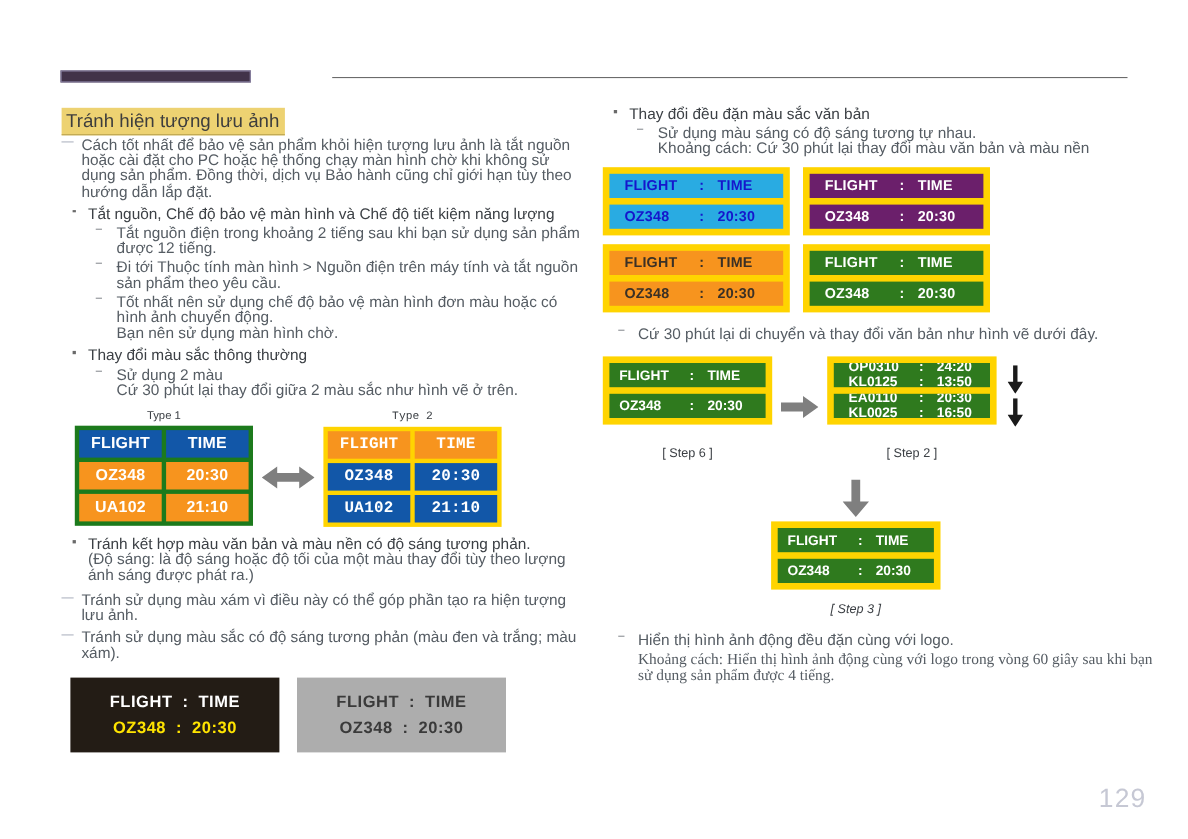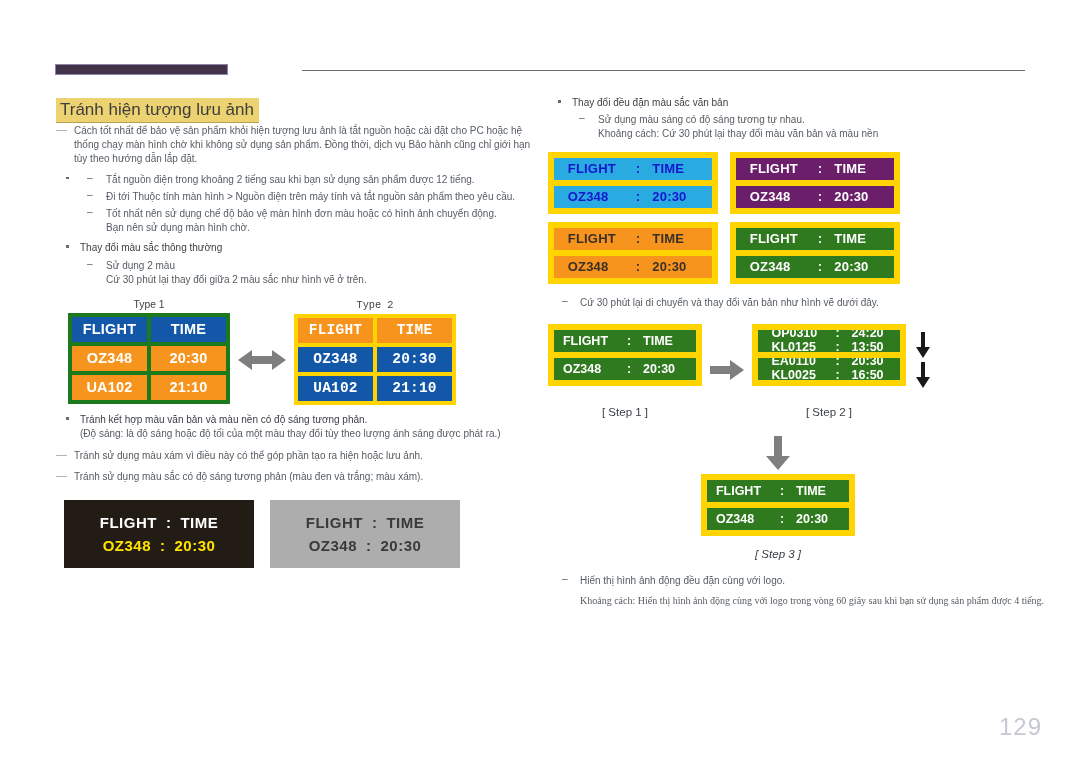--- a/index.html
+++ b/index.html
@@ -39,21 +39,21 @@
   .col-right { position:absolute; left:548px; top:96px;  width:500px; }
 
   
   .note { position:relative; padding-left:18px; margin-bottom:2px; }
   .note .dash {
     position:absolute; left:0; top:-1px;
     color:#9aa0b0; font-size:11px; letter-spacing:-1px;
   }
   .note p, .bl p, .sub p { margin:0; }
 
-  .txt { font-size:10px; line-height:14.2px; color:#555c63; }
+  .txt { font-size:14px; line-height:14.2px; color:#555c63; }
   .txt-dark { color:#3c4045; }
 
   .bl { position:relative; padding-left:24px; margin-top:6px; }
   .bl .bullet {
     position:absolute; left:10px; top:4px;
     width:2.5px; height:2.5px; background:#6a6a6a;
   }
 
   .sub { position:relative; padding-left:26px; margin-top:3px; }
   .sub .dash2 {
@@ -173,20 +173,21 @@
 
 <div class="col-left">
 
   <div class="note">
     <span class="dash">—</span>
     <p class="txt">Cách tốt nhất để bảo vệ sản phẩm khỏi hiện tượng lưu ảnh là tắt nguồn hoặc cài đặt cho PC hoặc hệ thống chạy màn hình chờ khi không sử dụng sản phẩm. Đồng thời, dịch vụ Bảo hành cũng chỉ giới hạn tùy theo hướng dẫn lắp đặt.</p>
   </div>
 
   <div class="bl">
     <span class="bullet"></span>
+    <p class="txt txt-dark">Tắt nguồn, Chế độ bảo vệ màn hình và Chế độ tiết kiệm năng lượng</p>
 
     <div class="sub">
       <span class="dash2">–</span>
       <p class="txt">Tắt nguồn điện trong khoảng 2 tiếng sau khi bạn sử dụng sản phẩm được 12 tiếng.</p>
     </div>
     <div class="sub">
       <span class="dash2">–</span>
       <p class="txt">Đi tới Thuộc tính màn hình &gt; Nguồn điện trên máy tính và tắt nguồn sản phẩm theo yêu cầu.</p>
     </div>
     <div class="sub">
@@ -253,21 +254,21 @@
   </div>
 
   <div class="bl">
     <span class="bullet"></span>
     <p class="txt txt-dark">Tránh kết hợp màu văn bản và màu nền có độ sáng tương phản.</p>
     <p class="txt">(Độ sáng: là độ sáng hoặc độ tối của một màu thay đổi tùy theo lượng ánh sáng được phát ra.)</p>
   </div>
 
   <div class="note" style="margin-top:8px;">
     <span class="dash">—</span>
-    <p class="txt">Tránh sử dụng màu xám vì điều này có thể góp phần tạo ra hiện hoặc lưu ảnh.</p>
+    <p class="txt">Tránh sử dụng màu xám vì điều này có thể góp phần tạo ra hiện tượng lưu ảnh.</p>
   </div>
 
   <div class="note" style="margin-top:6px;">
     <span class="dash">—</span>
     <p class="txt">Tránh sử dụng màu sắc có độ sáng tương phản (màu đen và trắng; màu xám).</p>
   </div>
 
   <div class="banners">
     <div class="banner dark">
       <div class="bline b1">
@@ -420,21 +421,21 @@
       <svg viewBox="0 0 14 26" width="14" height="26">
         <polygon points="5,0 9,0 9,15 14,15 7,26 0,15 5,15" fill="#1a1a1a"></polygon>
       </svg>
     </div>
     <div class="arrow-down-sm" style="left:368px;top:44px;">
       <svg viewBox="0 0 14 26" width="14" height="26">
         <polygon points="5,0 9,0 9,15 14,15 7,26 0,15 5,15" fill="#1a1a1a"></polygon>
       </svg>
     </div>
 
-    <div class="step-caption" style="left:0;top:88px;width:154px;">[ Step 1 ]</div>
+    <div class="step-caption" style="left:0;top:88px;width:154px;">[ Step 6 ]</div>
     <div class="step-caption" style="left:204px;top:88px;width:154px;">[ Step 2 ]</div>
   </div>
 
   <div class="step3-wrap">
     <div class="arrow-down-big" style="left:218px;top:-16px;">
       <svg viewBox="0 0 24 34" width="24" height="34">
         <polygon points="8,0 16,0 16,20 24,20 12,34 0,20 8,20" fill="#7f7f7f"></polygon>
       </svg>
     </div>
 

